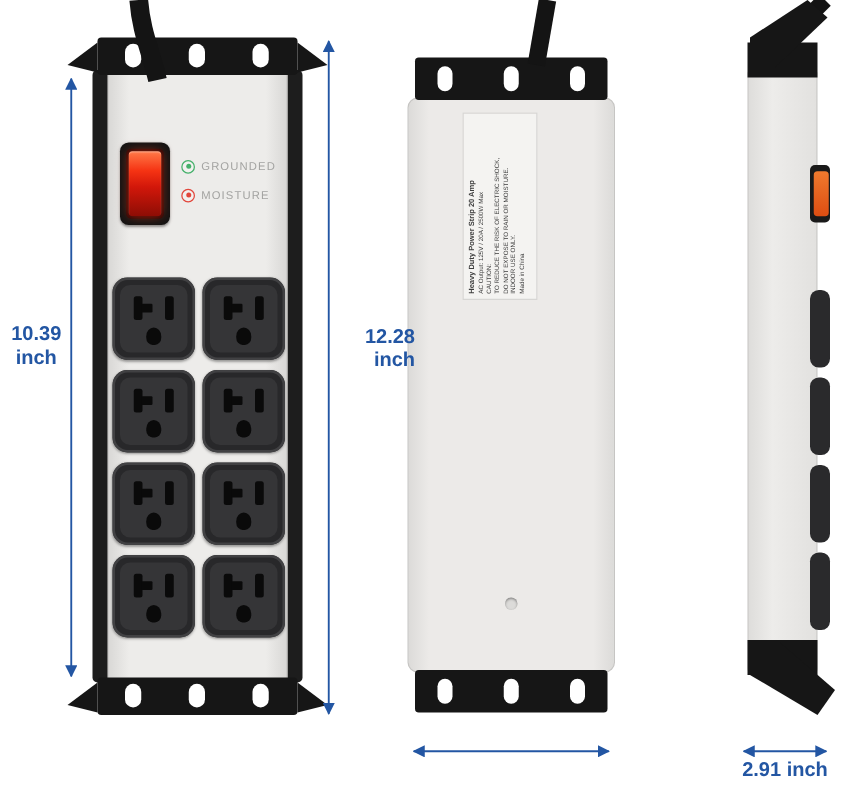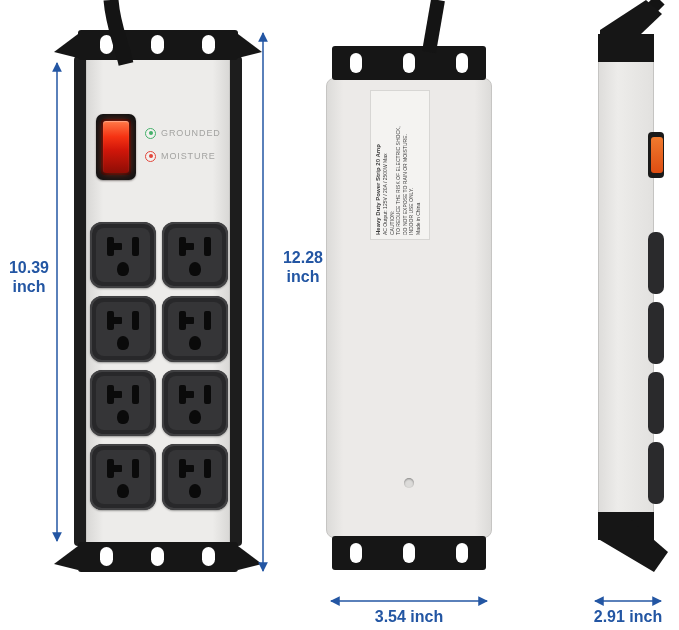--- a/index.html
+++ b/index.html
@@ -90,21 +90,21 @@
   .side-bump { position:absolute; left:648px; width:16px; height:62px; background:#2a2a2c; border-radius:7px; }
   .side-switch-housing { position:absolute; left:648px; top:132px; width:16px; height:46px;
                          background:#1a1a1a; border-radius:4px; }
   .side-switch { position:absolute; left:651px; top:137px; width:12px; height:36px;
                  background:linear-gradient(180deg,#f07a2e,#dd4d12); border-radius:3px; }
 
   
   .dim-label { position:absolute; color:#2356a3; font-size:16px; font-weight:700;
                text-align:center; line-height:19px; }
   #dim-body-height  { left:2px;   top:258px; width:54px; }
-  #dim-total-height { left:274px; top:248px; width:58px; }
+  #dim-total-height { left:274px; top:260px; width:58px;text-align:right; }
   #dim-width        { left:339px; top:607px; width:140px; }
   #dim-depth        { left:558px; top:607px; width:140px; }
 
   svg.overlay { position:absolute; inset:0; z-index:10; pointer-events:none; }
   .dim-line { stroke:#2356a3; stroke-width:1.5; }
   .cord { stroke:#141414; fill:none; }
   .metal { fill:#161616; }
 </style>
 </head>
 <body>
@@ -244,24 +244,20 @@
   </div>
 
   <div class="dim-label" id="dim-body-height">
     <div>10.39</div>
     <div>inch</div>
   </div>
   <div class="dim-label" id="dim-total-height">
     <div>12.28</div>
     <div>inch</div>
   </div>
-  <div class="dim-label" id="dim-width">
-    <span>3.54</span>
-    <span>inch</span>
-  </div>
   <div class="dim-label" id="dim-depth">
     <span>2.91</span>
     <span>inch</span>
   </div>
 
   <svg class="overlay" width="679" height="630" viewBox="0 0 679 630">
     <defs>
       <marker id="arw" viewBox="0 0 10 10" refX="9" refY="5" markerWidth="6.5" markerHeight="6.5" orient="auto-start-reverse">
         <path d="M0 0 L10 5 L0 10 Z" fill="#2356a3"></path>
       </marker>

